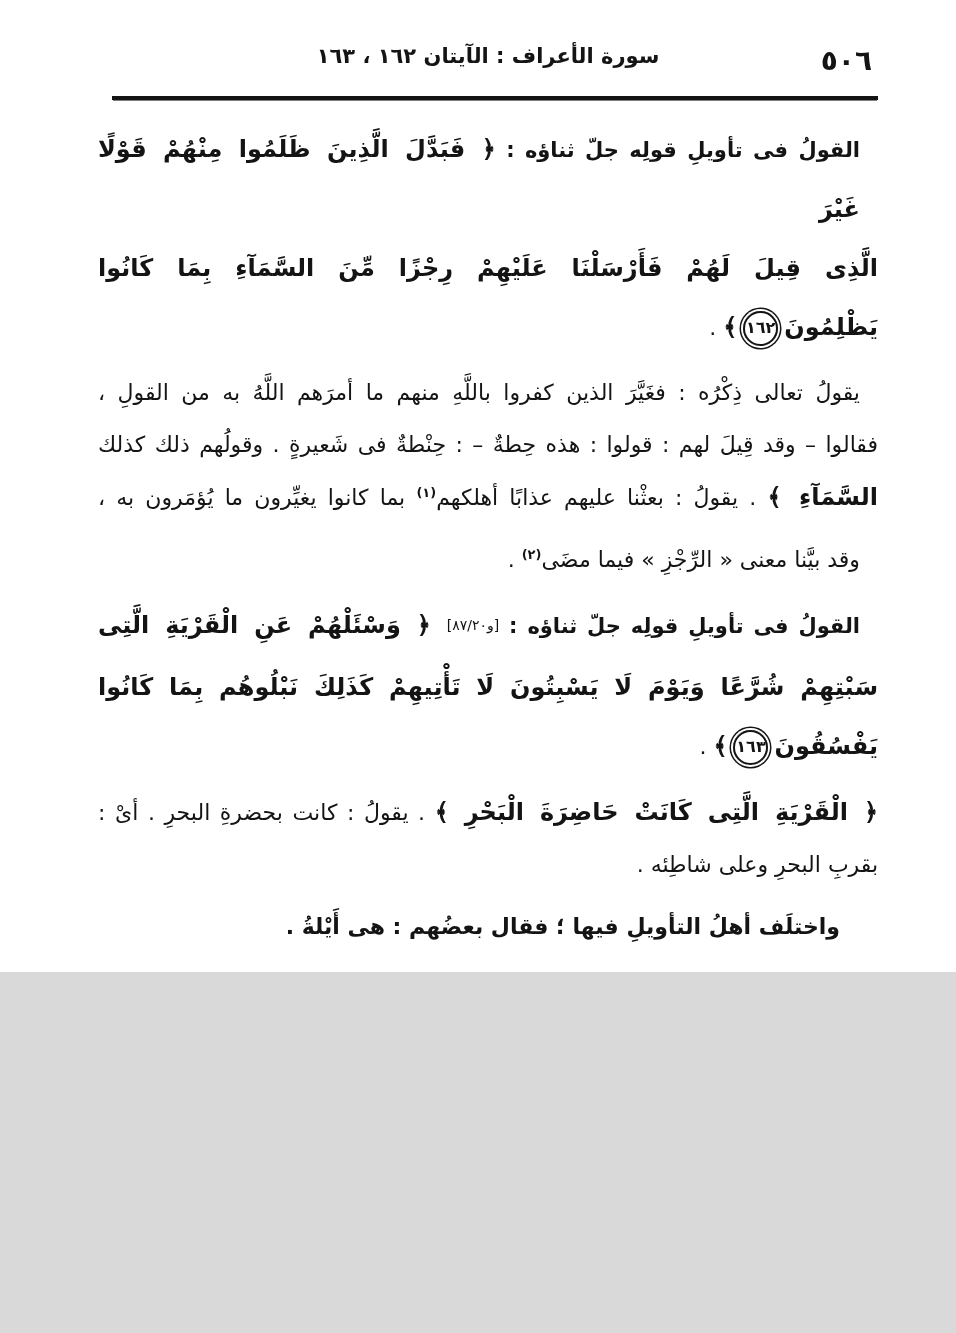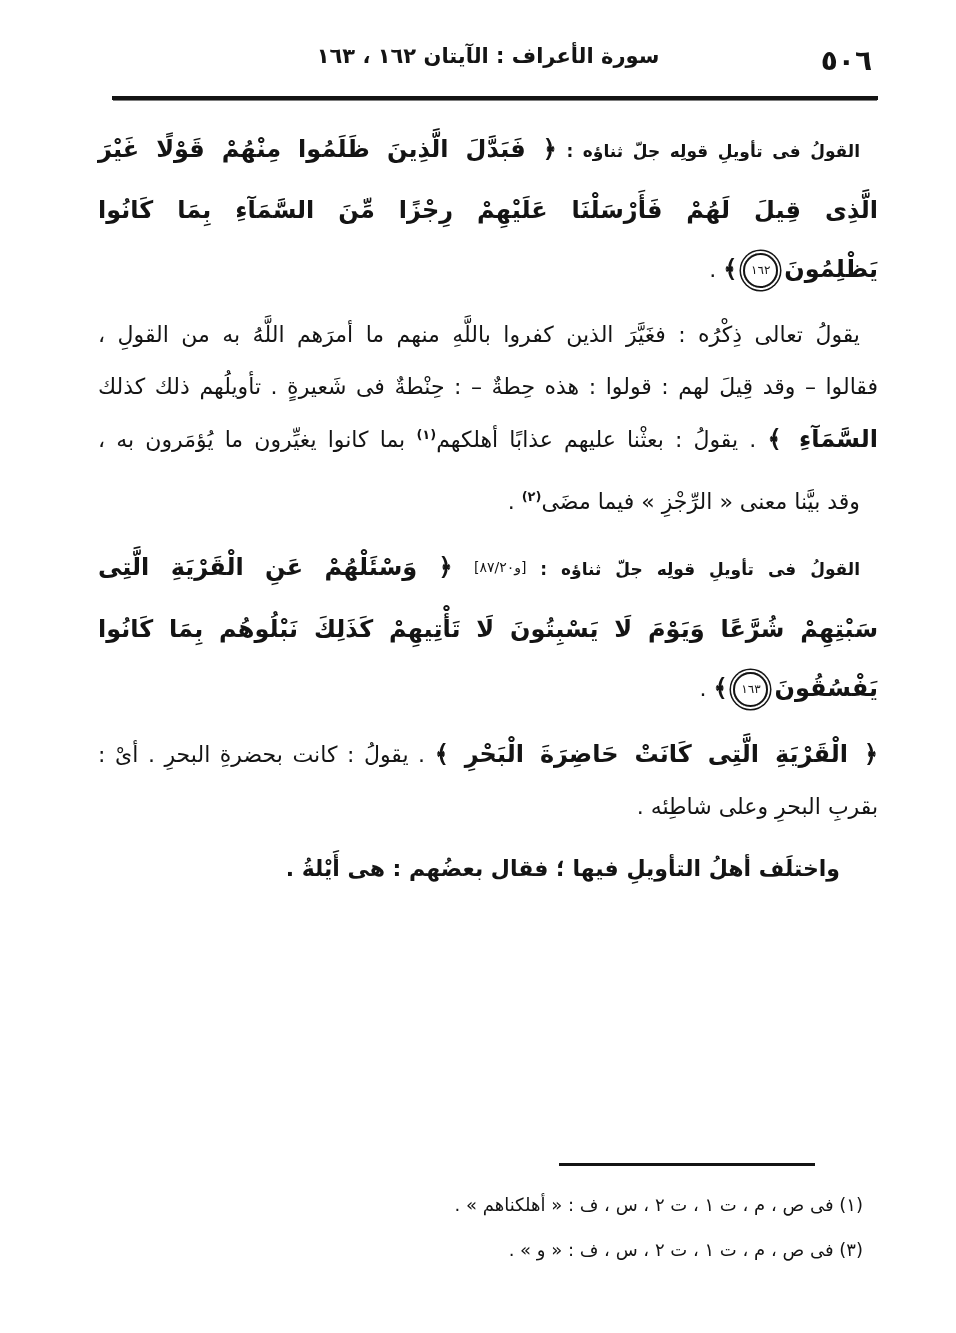--- a/index.html
+++ b/index.html
@@ -1,18 +1,18 @@
 <!DOCTYPE html>
 <html lang="ar" dir="rtl" style="--ink: #141414; --paper: #ffffff;"><head>
 <meta charset="utf-8">
 <style>
   :root { --ink:#141414; --paper:#ffffff; }
   html,body { margin:0; padding:0; background:#d9d9d9; }
   .page {
-    position:relative; width:956px; height:1333px; margin:0 auto;
+    position:relative; width:956px; height:972px; margin:0 auto;
     background:var(--paper); color:var(--ink);
     font-family:"DejaVu Sans", sans-serif; overflow:hidden;
   }
   .header-row { position:absolute; top:44px; left:98px; right:78px; direction:rtl; }
   .header-title {
     text-align:center; font-size:21px; font-weight:bold; letter-spacing:0.5px;
   }
   .page-number {
     position:absolute; top:0; right:6px; font-size:28px; font-weight:bold;
   }
@@ -26,36 +26,36 @@
   }
   .para { margin:0 0 10px 0; }
   .line { text-align:right; }
   .line.just { text-align:justify; text-align-last:justify; }
   .line.ind1 { padding-right:18px; }
   .line.ind2 { padding-right:38px; }
   .qblock .line { line-height:59px; font-size:24px; }
   .body-para .line { line-height:52px; font-size:22px; }
   .note-para .line { line-height:52px; font-size:22px; margin-top:6px; }
   .bold-para .line { line-height:52px; font-size:22px; margin-top:10px; font-weight:bold; }
-  .seg-intro { font-weight:bold; font-size:17px; }
+  .seg-intro { font-weight:bold; font-size:21px; }
   .seg-quran { font-weight:bold; font-size:24px; word-spacing:5px; }
   .seg-plain { font-size:22px; }
   sup.seg-sup { font-size:13px; font-weight:bold; line-height:0; }
   .seg-ref {
     font-size:14px; direction:ltr; unicode-bidi:bidi-override;
     display:inline-block; transform:translateY(-3px); font-weight:normal;
   }
   .aya {
     display:inline-flex; align-items:center; justify-content:center;
     width:31px; height:31px; border-radius:50%;
     border:2px solid var(--ink);
     box-shadow:0 0 0 2px var(--paper), 0 0 0 3.5px var(--ink);
     vertical-align:middle; margin:0 6px;
   }
-  .aya-n { font-size:12px; font-weight:normal; line-height:1; }
+  .aya-n { font-size:16px; font-weight:bold; line-height:1; }
   .foot-rule {
     position:absolute; top:1163px; right:141px; width:256px; height:3px;
     background:var(--ink);
   }
   .footnotes {
     position:absolute; top:1182px; left:98px; right:93px; direction:rtl;
     text-align:right;
   }
   .footnote-line { font-size:18px; line-height:45px; }
 </style>
@@ -72,21 +72,21 @@
   <div class="text-col" id="text-col">
       <div class="para qblock">
         <div class="line just ind1"><span class="seg-intro">القولُ فى تأويلِ قولِه جلّ ثناؤه : </span><span class="seg-quran">﴿ فَبَدَّلَ الَّذِينَ ظَلَمُوا مِنْهُمْ قَوْلًا غَيْرَ</span></div>
         <div class="line just"><span class="seg-quran">الَّذِى قِيلَ لَهُمْ فَأَرْسَلْنَا عَلَيْهِمْ رِجْزًا مِّنَ السَّمَآءِ بِمَا كَانُوا</span></div>
         <div class="line"><span class="seg-quran">يَظْلِمُونَ</span><span class="aya">
             <span class="aya-n">١٦٢</span>
           </span><span class="seg-quran">﴾</span><span class="seg-plain"> .</span></div>
       </div>
       <div class="para body-para">
         <div class="line just ind1"><span class="seg-plain">يقولُ تعالى ذِكْرُه : فغَيَّرَ الذين كفروا باللَّهِ منهم ما أمرَهم اللَّهُ به من القولِ ،</span></div>
-        <div class="line just"><span class="seg-plain">فقالوا – وقد قِيلَ لهم : قولوا : هذه حِطةٌ – : حِنْطةٌ فى شَعيرةٍ . تأويلُهم ذلك كذلك</span></div>
+        <div class="line just"><span class="seg-plain">فقالوا – وقد قِيلَ لهم : قولوا : هذه حِطةٌ – : حِنْطةٌ فى شَعيرةٍ . وقولُهم ذلك كذلك</span></div>
         <div class="line just"><span class="seg-quran">السَّمَآءِ ﴾</span><span class="seg-plain"> . يقولُ : بعثْنا عليهم عذابًا أهلكهم</span><sup class="seg-sup">(١)</sup><span class="seg-plain"> بما كانوا يغيِّرون ما يُؤمَرون به ،</span></div>
       </div>
       <div class="para note-para">
         <div class="line ind1"><span class="seg-plain">وقد بيَّنا معنى « الرِّجْزِ » فيما مضَى</span><sup class="seg-sup">(٢)</sup><span class="seg-plain"> .</span></div>
       </div>
       <div class="para qblock">
         <div class="line just ind1"><span class="seg-intro">القولُ فى تأويلِ قولِه جلّ ثناؤه : </span><span class="seg-ref">[٨٧/٢٠و]</span><span class="seg-quran"> ﴿ وَسْئَلْهُمْ عَنِ الْقَرْيَةِ الَّتِى</span></div>
         <div class="line just"><span class="seg-quran">سَبْتِهِمْ شُرَّعًا وَيَوْمَ لَا يَسْبِتُونَ لَا تَأْتِيهِمْ كَذَلِكَ نَبْلُوهُم بِمَا كَانُوا</span></div>
         <div class="line"><span class="seg-quran">يَفْسُقُونَ</span><span class="aya">
             <span class="aya-n">١٦٣</span>

